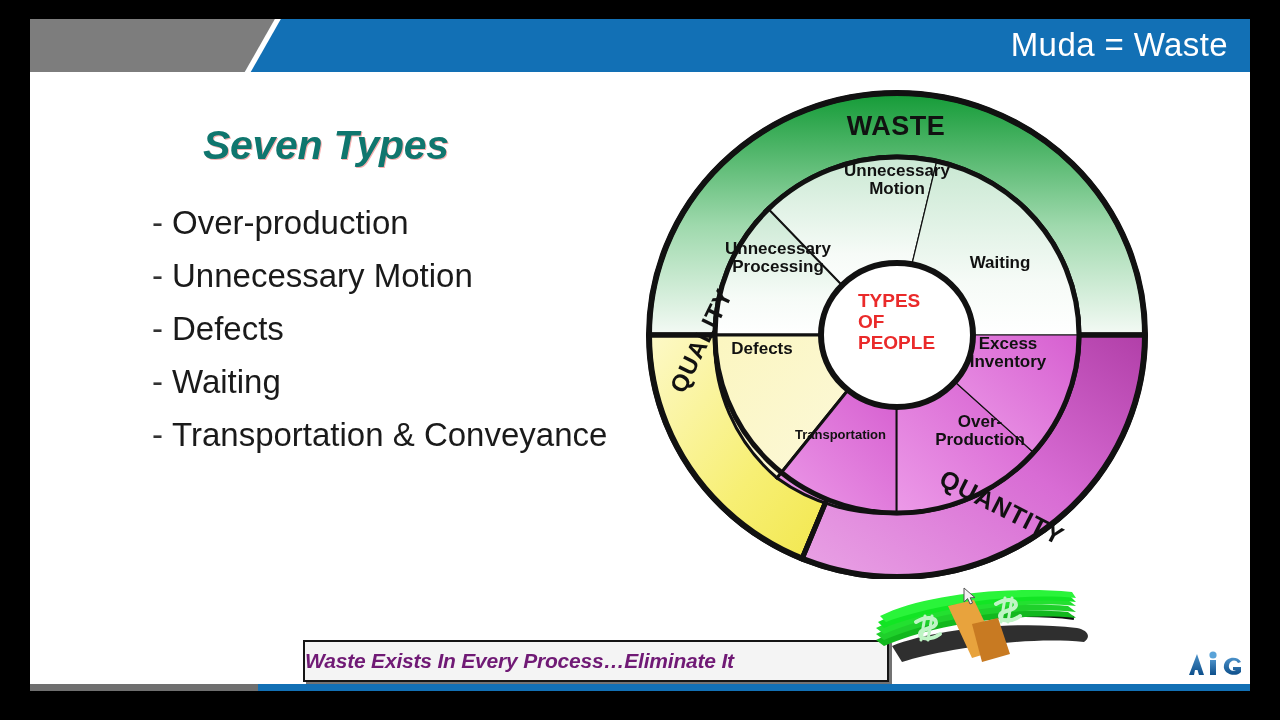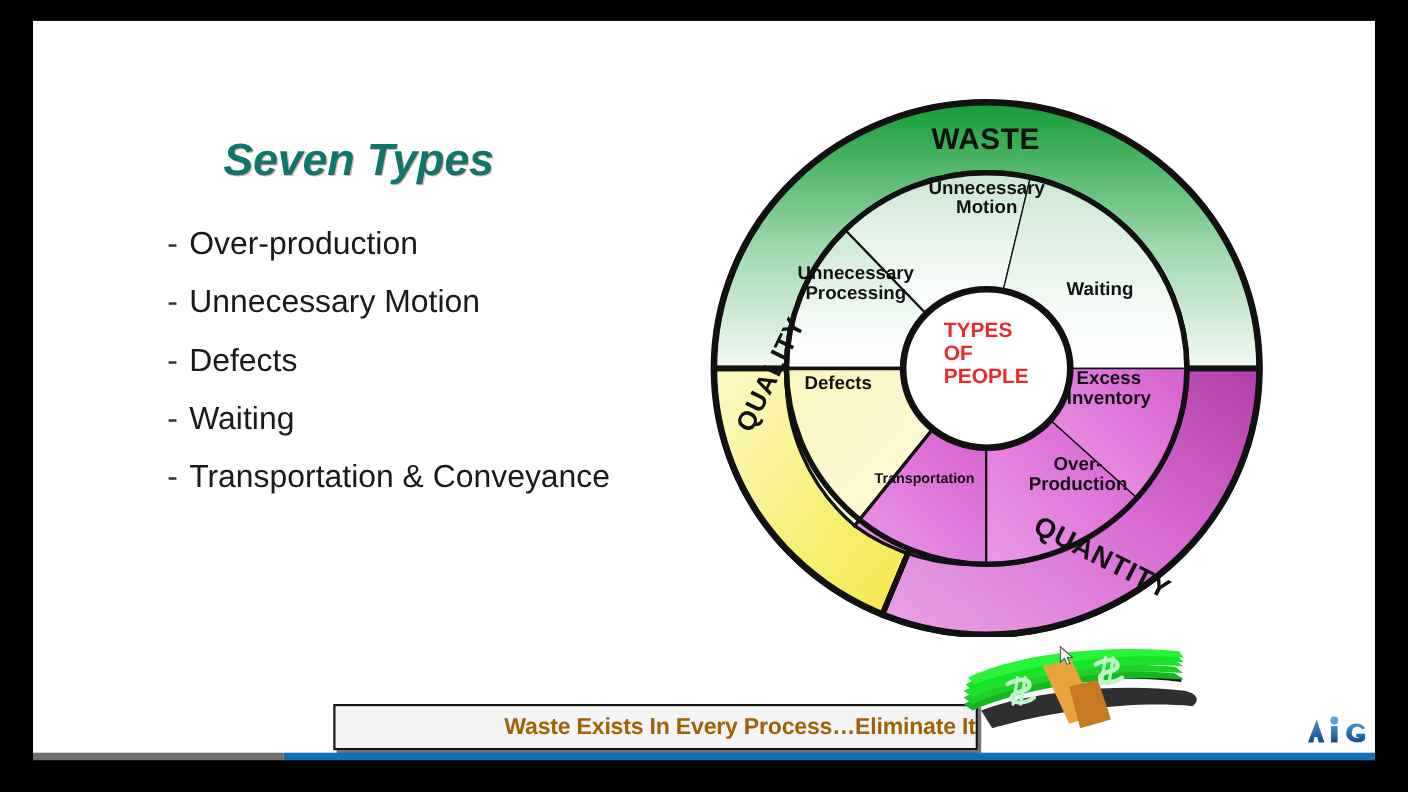--- a/index.html
+++ b/index.html
@@ -22,30 +22,30 @@
   
   .ftr{position:absolute;left:30px;top:684px;width:1220px;height:7px;overflow:hidden;}
   .ftr-gray{position:absolute;left:0;top:0;width:228px;height:7px;background:#6f6f6f;}
   .ftr-blue{position:absolute;left:228px;top:0;width:992px;height:7px;background:#1270b5;}
 
   
   .seven-types{position:absolute;left:203px;top:122px;font-size:41px;font-weight:bold;
             font-style:italic;color:#0f766e;letter-spacing:-.3px;
             text-shadow:1px 1px 0 #f7b0b0;font-family:"Liberation Sans",sans-serif;}
   .waste-list{position:absolute;left:152px;top:196px;width:520px;}
-  .waste-list li{list-style:none;font-size:29px;color:#1a1a1a;line-height:53px;white-space:nowrap;
+  .waste-list li{list-style:none;font-size:33px;color:#1a1a1a;line-height:53px;white-space:nowrap;
             font-family:"Liberation Sans",sans-serif;}
   .waste-list{margin:0;padding:0;}
   .dash{display:inline-block;width:20px;color:#333;}
 
   
   .caption{position:absolute;left:303px;top:640px;width:582px;height:38px;background:#f4f4f4;
             border:2px solid #151515;box-shadow:3px 3px 0 rgba(0,0,0,.55);}
-  .caption span{display:block;text-align:right;line-height:38px;font-size:21px;font-weight:bold;
-            color:#a16207;font-family:"Liberation Sans",sans-serif;letter-spacing:-.2px;}
+  .caption span{display:block;text-align:left;line-height:38px;font-size:21px;font-weight:bold;
+            color:#701a75;font-family:"Liberation Sans",sans-serif;letter-spacing:-.2px;font-style:italic;}
 
   
   .wheel{position:absolute;left:645px;top:90px;width:504px;height:489px;}
   .wheel svg{display:block;width:504px;height:489px;}
 
   .wlabel{position:absolute;color:#111;font-weight:bold;text-align:center;
             font-family:"Liberation Sans",sans-serif;line-height:1.05;}
 
   
   .lbl-people{left:176px;top:22px;width:150px;font-size:27px;letter-spacing:.5px;}
@@ -75,20 +75,26 @@
   
   .logo{position:absolute;left:1186px;top:650px;width:58px;height:28px;}
 </style>
 </head>
 <body>
 
 <div id="stage">
 
   <div class="slide"></div>
 
+  <div class="hdr">
+    <div class="hdr-gray"></div>
+    <div class="hdr-blue"></div>
+    <div class="hdr-slash"></div>
+    <div class="hdr-title">Muda = Waste</div>
+  </div>
 
   <div class="seven-types">Seven Types</div>
 
   <ul class="waste-list">
     <li><span class="dash">-</span><span>Over-production</span></li>
     <li><span class="dash">-</span><span>Unnecessary Motion</span></li>
     <li><span class="dash">-</span><span>Defects</span></li>
     <li><span class="dash">-</span><span>Waiting</span></li>
     <li><span class="dash">-</span><span>Transportation &amp; Conveyance</span></li>
   </ul>

